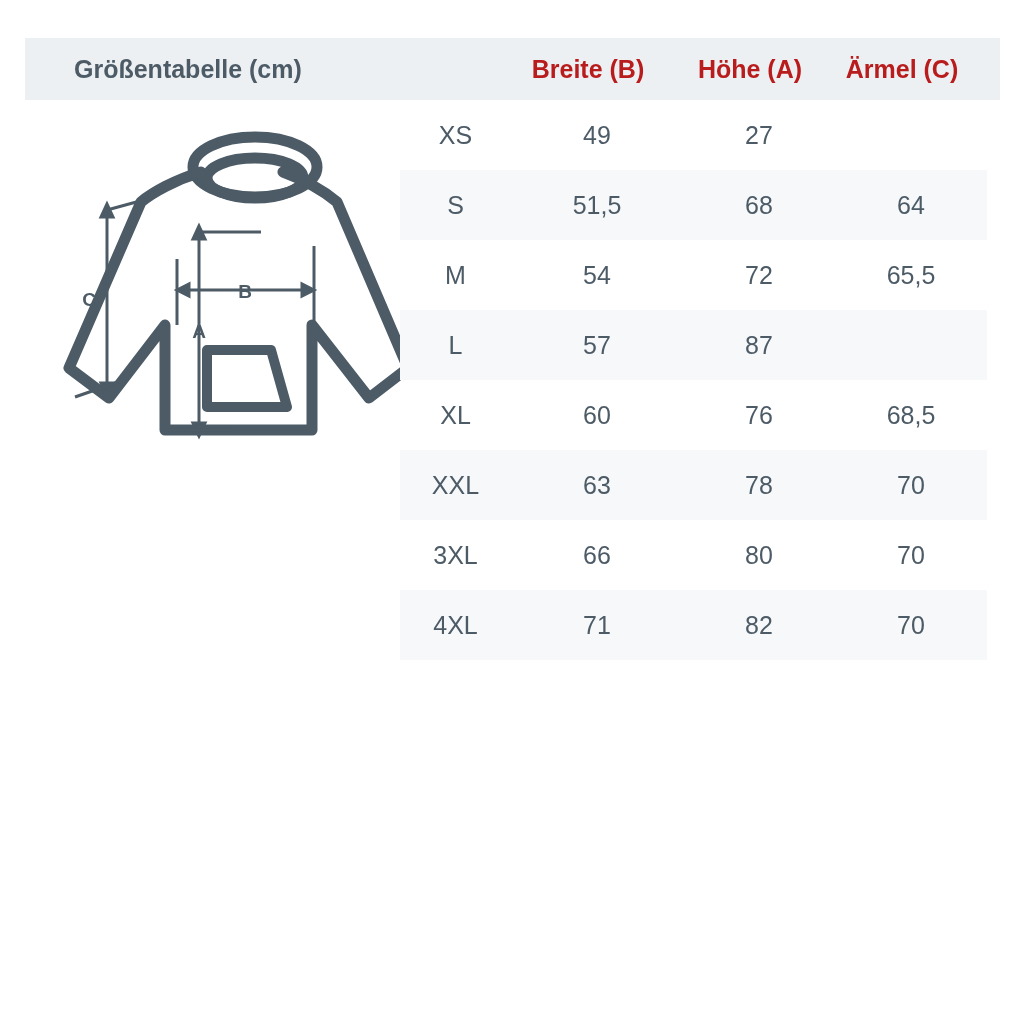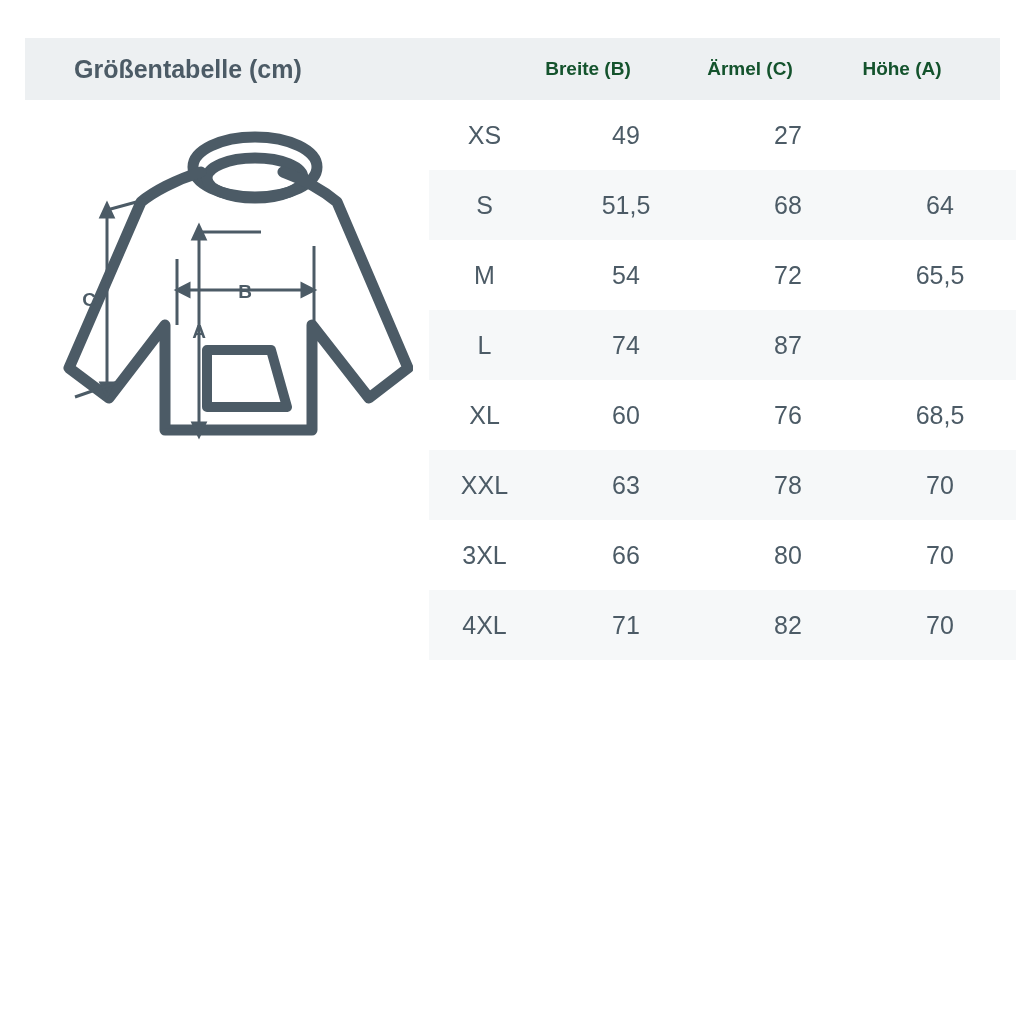--- a/index.html
+++ b/index.html
@@ -40,34 +40,34 @@
     padding-left: 49px;
     white-space: nowrap;
   }
   .header-cols {
     margin-left: auto;
     display: flex;
     align-items: center;
     padding-right: 22px;
   }
   .header-col {
-    font-size: 19px;
+    font-size: 25px;
     font-weight: bold;
-    color: #14532d;
+    color: #b91c1c;
     text-align: center;
     white-space: nowrap;
   }
   .col-breite { width: 172px; }
   .col-hoehe  { width: 152px; }
   .col-aermel { width: 152px; }
 
   
   .table-area {
     position: absolute;
-    left: 429px;
+    left: 400px;
     top: 100px;
     width: 587px;
   }
   .trow {
     display: flex;
     align-items: center;
     height: 70px;
     box-sizing: border-box;
   }
   .trow.alt { background: #f6f8f9; }
@@ -104,22 +104,22 @@
 </style>
 </head>
 <body>
 
 <div class="page">
 
   <div class="header-row">
     <div class="header-title">Größentabelle (cm)</div>
     <div class="header-cols">
       <div class="header-col col-breite">Breite (B)</div>
+      <div class="header-col col-hoehe">Höhe (A)</div>
       <div class="header-col col-aermel">Ärmel (C)</div>
-      <div class="header-col col-hoehe">Höhe (A)</div>
     </div>
   </div>
 
   <div class="illustration">
     <svg viewBox="0 0 388 360" width="388" height="360" xmlns="http://www.w3.org/2000/svg">
       <g fill="none" stroke="#4c5b66" stroke-width="11" stroke-linejoin="round" stroke-linecap="round">
 
         <ellipse cx="230" cy="57" rx="62" ry="30"></ellipse>
         <ellipse cx="230" cy="68" rx="48" ry="20"></ellipse>
 
@@ -182,21 +182,21 @@
 
     <div class="trow">
       <div class="cell c-size">M</div>
       <div class="cell c-breite">54</div>
       <div class="cell c-hoehe">72</div>
       <div class="cell c-aermel">65,5</div>
     </div>
 
     <div class="trow alt">
       <div class="cell c-size">L</div>
-      <div class="cell c-breite">74</div>
+      <div class="cell c-breite">57</div>
       <div class="cell c-hoehe">87</div>
     </div>
 
     <div class="trow">
       <div class="cell c-size">XL</div>
       <div class="cell c-breite">60</div>
       <div class="cell c-hoehe">76</div>
       <div class="cell c-aermel">68,5</div>
     </div>
 

